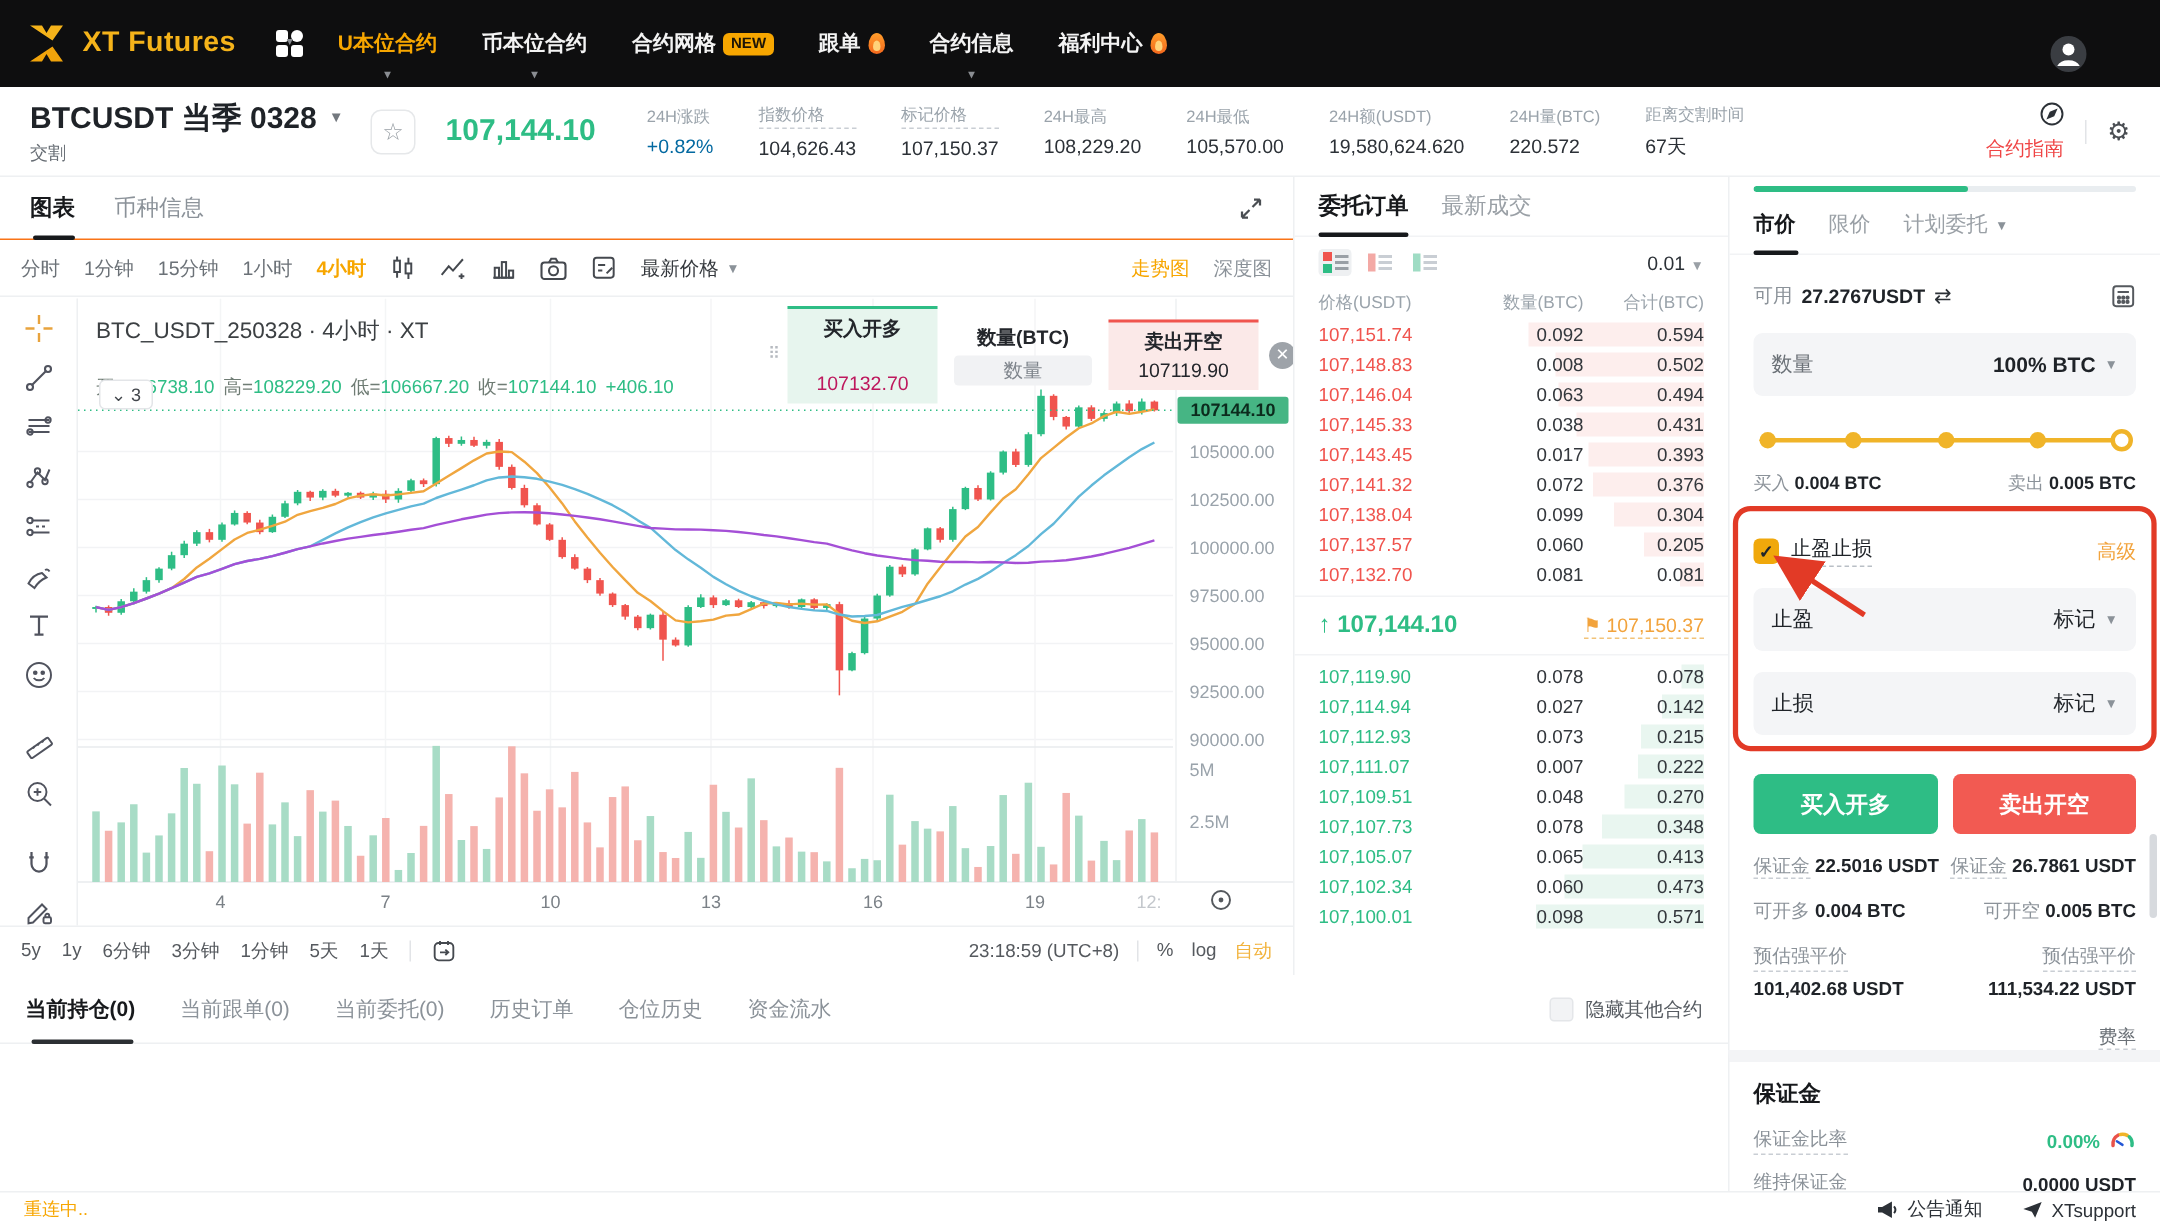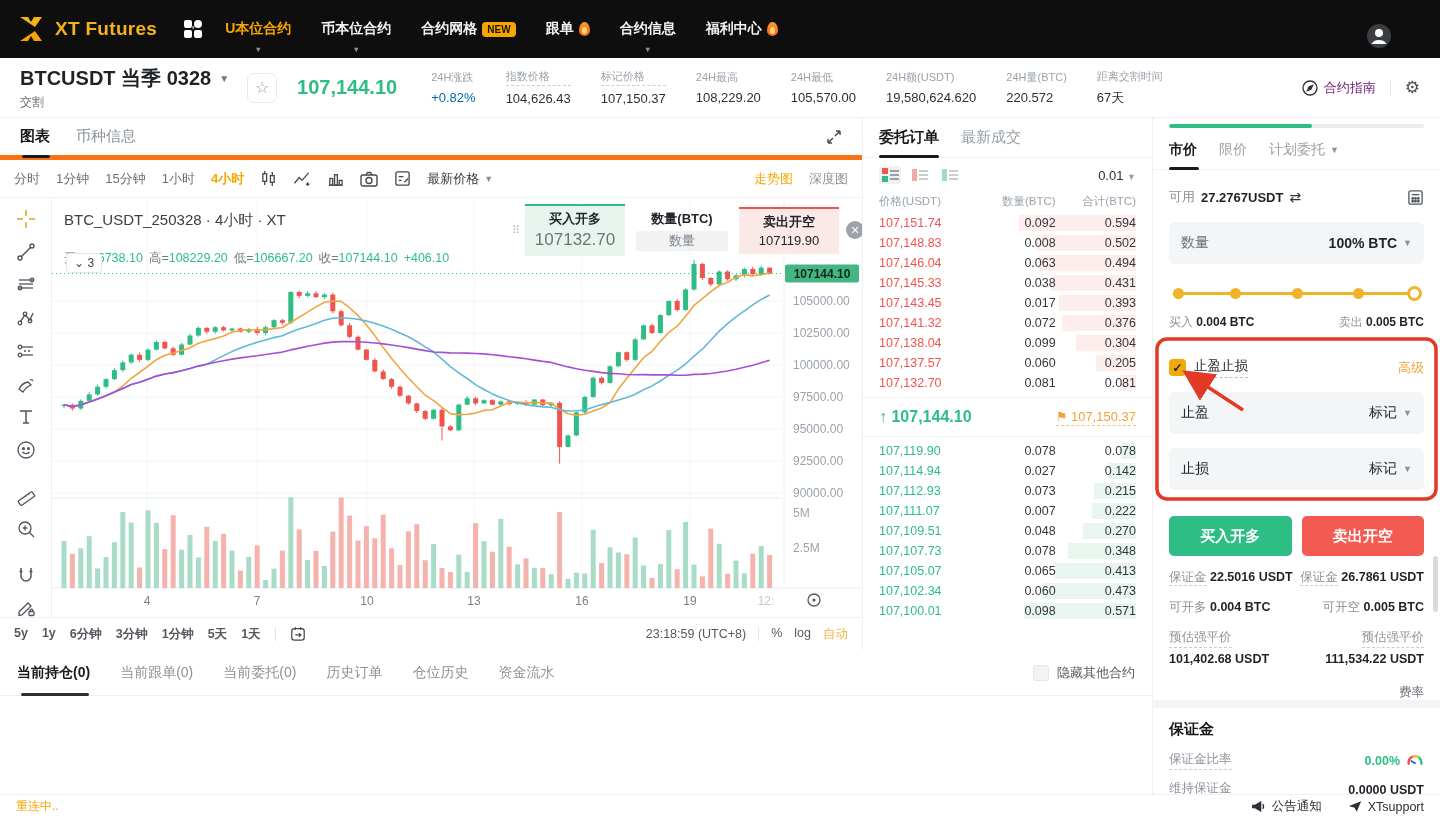--- a/index.html
+++ b/index.html
@@ -28,26 +28,26 @@
   .sym-caret { font-size:10px; color:#73787e; }
   .sym-type { font-size:12px; color:#676d74; margin-top:2px; }
   .star-box { width:30px; height:30px; border:1px solid #e6e8ea; border-radius:7px; display:flex; align-items:center; justify-content:center; color:#9aa0a6; font-size:16px; cursor:pointer; margin-right:20px; }
   .last-price { font-size:20px; font-weight:700; color:#2ebd85; margin-right:34px; }
   .stat { margin-right:30px; }
   .stat .lb { font-size:11px; color:#9aa3ab; white-space:nowrap; }
   .stat .lb.dash { border-bottom:1px dashed #c9ced4; padding-bottom:1px; }
   .stat .vl { font-size:13px; color:#2c3137; margin-top:5px; white-space:nowrap; }
   .stat .vl.up { color:#0369a1; }
   .ticker-right { margin-left:auto; display:flex; align-items:center; gap:14px; }
-  .guide { display:flex; align-items:center; gap:6px; font-size:13px; color:#701a75; cursor:pointer; }
+  .guide { display:flex; align-items:flex-end; gap:6px; font-size:13px; color:#ef4444; cursor:pointer;flex-direction:column; }
   .vdiv { width:1px; height:16px; background:#e2e4e7; }
 
   
   .chart-panel { position:absolute; left:0; top:118px; width:862px; height:532px; background:#fff; }
-  .chart-tabs { height:42px; border-bottom:5px solid #f97316; display:flex; align-items:center; padding:0 20px; }
+  .chart-tabs { height:42px; border-bottom:1px solid #f97316; display:flex; align-items:center; padding:0 20px; }
   .ctab { font-size:15px; color:#8b9299; margin-right:26px; cursor:pointer; height:42px; display:flex; align-items:center; position:relative; }
   .ctab.active { color:#17191c; font-weight:700; }
   .ctab.active:after { content:""; position:absolute; bottom:0; left:2px; width:28px; height:3px; background:#17191c; border-radius:2px; }
   .expand-ic { margin-left:auto; cursor:pointer; }
   .chart-toolbar { height:38px; border-bottom:1px solid #eef0f2; display:flex; align-items:center; padding:0 14px; gap:16px; }
   .intv { font-size:13px; color:#6b7177; cursor:pointer; }
   .intv.active { color:#f7a600; font-weight:600; }
   .tool-ic { cursor:pointer; display:flex; align-items:center; }
   .price-type { font-size:13px; color:#34383d; cursor:pointer; display:flex; gap:5px; align-items:center; }
   .view-toggle { margin-left:auto; display:flex; gap:16px; font-size:13px; }
@@ -60,21 +60,21 @@
   .chart-canvas { position:absolute; left:52px; top:0; width:810px; height:418px; }
   .ohlc-box { position:absolute; left:64px; top:12px; font-size:15px; color:#3c4043; }
   .ohlc-line2 { font-size:12.5px; margin-top:20px; }
   .ohlc-line2 .k { color:#6f7c74; }
   .ohlc-line2 .v { color:#2ebd85; margin-right:6px; }
   .collapse-chip { position:absolute; left:66px; top:54px; border:1px solid #e3e5e8; border-radius:4px; font-size:12px; color:#43474c; padding:2px 7px; background:#fff; cursor:pointer; }
   .trade-widget { position:absolute; left:512px; top:5px; display:flex; align-items:center; gap:3px; }
   .tw-drag { color:#b6bac0; font-size:11px; letter-spacing:1px; line-height:5px; width:10px; cursor:grab; }
   .tw-buy { width:100px; background:#e7f5ee; border-top:2px solid #2ebd85; text-align:center; padding:4px 0 6px; cursor:pointer; }
   .tw-buy .t1 { font-size:13px; color:#23262b; font-weight:600; }
-  .tw-buy .t2 { font-size:17px; color:#737373; margin-top:2px; }
+  .tw-buy .t2 { font-size:13px; color:#be185d; margin-top:20px; }
   .tw-qty { width:108px; text-align:center; }
   .tw-qty .t1 { font-size:13px; font-weight:700; color:#23262b; }
   .tw-qty .t2 { font-size:13px; color:#7e848b; background:#f1f2f4; margin:3px 8px 0; border-radius:3px; padding:1px 0; }
   .tw-sell { width:100px; background:#fbe9e8; border-top:2px solid #f0544e; text-align:center; padding:4px 0 6px; cursor:pointer; }
   .tw-sell .t1 { font-size:13px; color:#23262b; font-weight:600; }
   .tw-sell .t2 { font-size:13px; color:#23262b; margin-top:2px; }
   .tw-close { width:18px; height:18px; border-radius:50%; background:#9ea3a9; color:#fff; font-size:11px; display:flex; align-items:center; justify-content:center; cursor:pointer; margin-left:4px; }
   .chart-bottombar { position:absolute; left:0; top:499px; width:862px; height:33px; border-top:1px solid #eef0f2; display:flex; align-items:center; padding:0 14px; gap:14px; font-size:12.5px; color:#55595e; }
   .rangebtn { cursor:pointer; }
   .cb-right { margin-left:auto; display:flex; align-items:center; gap:12px; }
@@ -819,21 +819,21 @@
         <div class="t2">数量</div>
       </div>
       <div class="tw-sell">
         <div class="t1">卖出开空</div>
         <div class="t2">107119.90</div>
       </div>
       <div class="tw-close">✕</div>
     </div>
   </div>
   <div class="chart-bottombar">
-    <div id="ranges" style="display:flex;gap:14px;font-weight:bold;">
+    <div id="ranges" style="display:flex;gap:14px;">
         <span class="rangebtn">5y</span>
         <span class="rangebtn">1y</span>
         <span class="rangebtn">6分钟</span>
         <span class="rangebtn">3分钟</span>
         <span class="rangebtn">1分钟</span>
         <span class="rangebtn">5天</span>
         <span class="rangebtn">1天</span>
       </div>
     <span class="cb-sep"></span>
     <span class="tool-ic">

